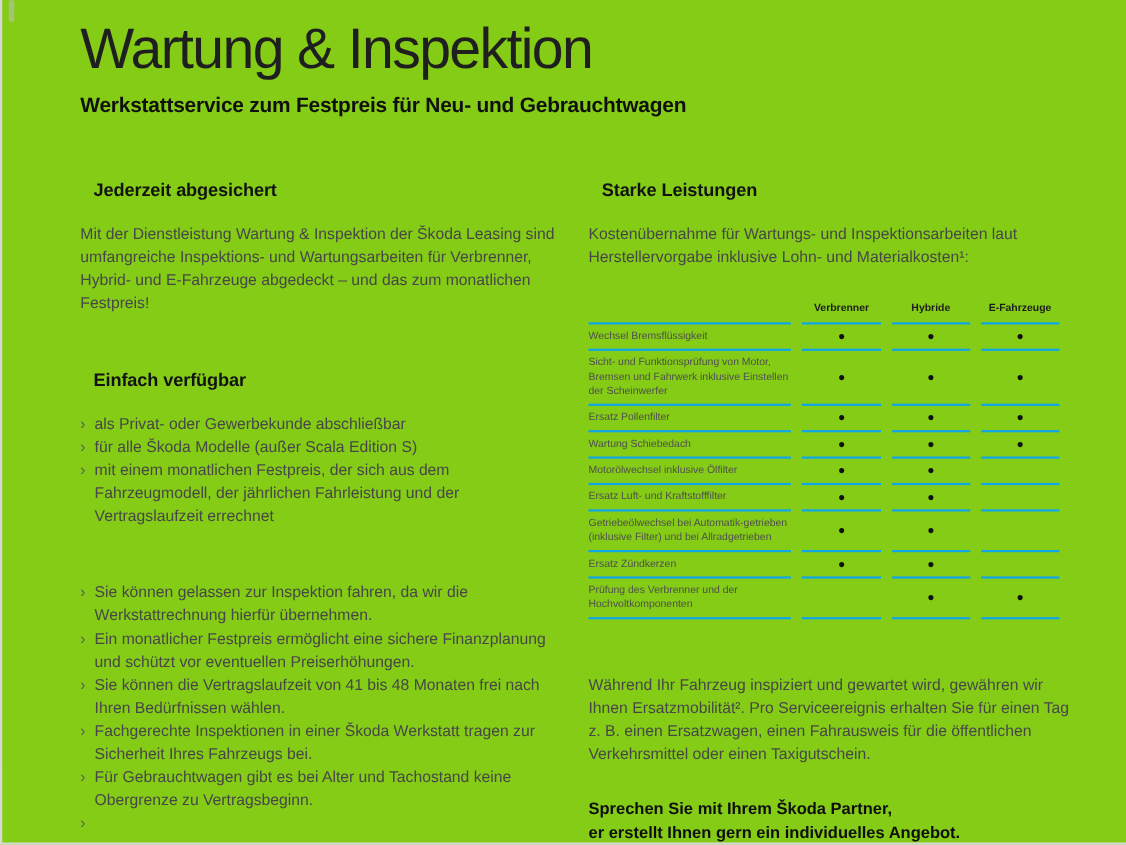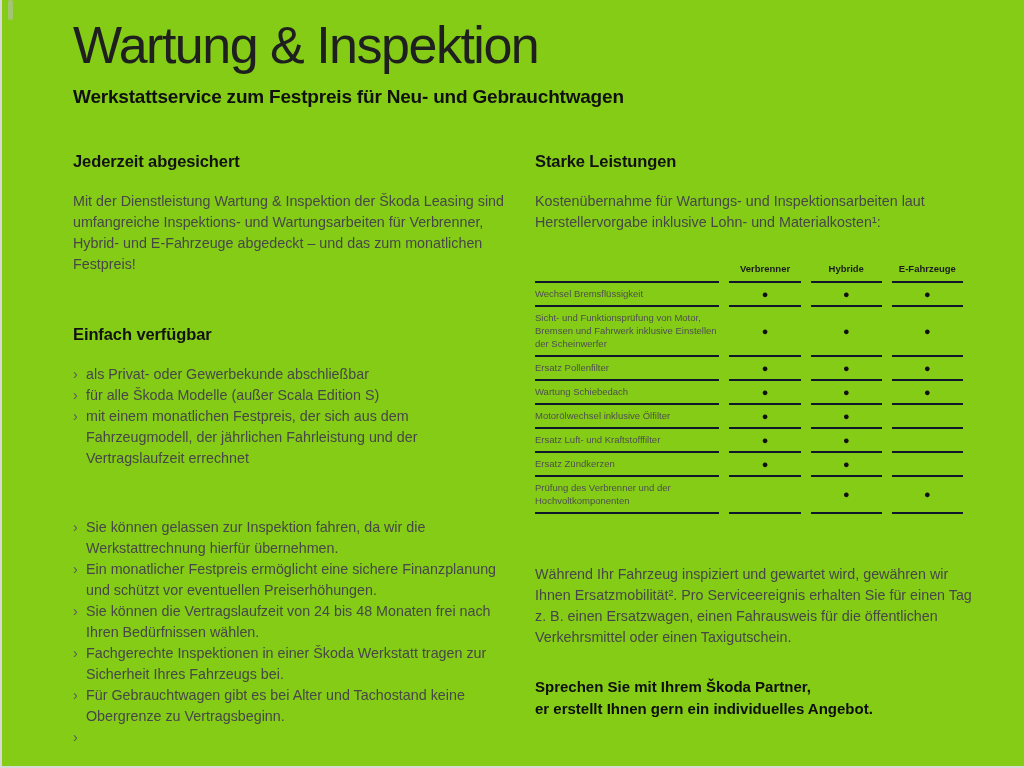--- a/index.html
+++ b/index.html
@@ -25,41 +25,41 @@
   h2{
     margin:13px 0 0 0;font-size:19px;font-weight:700;color:#101010;
     letter-spacing:-0.2px;
   }
   .columns{
     position:absolute;left:73px;top:152px;display:flex;gap:25px;
   }
   .col-left{width:437px;}
   .col-right{width:438px;}
   h3{
-    margin:0;font-size:16.5px;font-weight:700;color:#121212;
+    margin:12px;font-size:16.5px;font-weight:700;color:#121212;
     letter-spacing:-0.1px;
   }
   .mt-section{margin-top:50px;}
   .mt-section2{margin-top:48px;}
   p.body{
     margin:20px 0 0 0;font-size:14.3px;line-height:21px;color:#474747;
   }
   ul.chevrons{
     list-style:none;margin:20px 0 0 0;padding:0;
     font-size:14.3px;line-height:21px;color:#474747;
   }
   ul.chevrons li{position:relative;padding-left:13px;}
   ul.chevrons .marker{position:absolute;left:0;top:0;color:#5a5a5a;}
   
   table.services{
     border-collapse:separate;border-spacing:10px 0;
     margin:30px 0 0 -10px;table-layout:fixed;
   }
   table.services th,table.services td{
-    border-bottom:2px solid #0f172a;
+    border-bottom:2px solid #0ea5e9;
   }
   th.label-col{width:185px;}
   th.dot-col{
     width:72px;text-align:center;font-size:9.5px;font-weight:700;
     color:#1c1c1c;padding:0 0 7px 0;vertical-align:bottom;
   }
   td.label{
     font-size:9.5px;line-height:13px;color:#4f4f4f;
     padding:4px 0 5px 0;text-align:left;vertical-align:middle;
   }
@@ -98,21 +98,21 @@
             <li><span class="marker">›</span><span>als Privat- oder Gewerbekunde abschließbar</span></li>
             <li><span class="marker">›</span><span>für alle Škoda Modelle (außer Scala Edition S)</span></li>
             <li><span class="marker">›</span><span>mit einem monatlichen Festpreis, der sich aus dem Fahrzeugmodell, der jährlichen Fahrleistung und der Vertragslaufzeit errechnet</span></li>
           </ul>
       </section>
 
       <section class="mt-section2">
         <ul class="chevrons">
             <li><span class="marker">›</span><span>Sie können gelassen zur Inspektion fahren, da wir die Werkstattrechnung hierfür übernehmen.</span></li>
             <li><span class="marker">›</span><span>Ein monatlicher Festpreis ermöglicht eine sichere Finanzplanung und schützt vor eventuellen Preiserhöhungen.</span></li>
-            <li><span class="marker">›</span><span>Sie können die Vertragslaufzeit von 24 bis 48 Monaten frei nach Ihren Bedürfnissen wählen.</span></li>
+            <li><span class="marker">›</span><span>Sie können die Vertragslaufzeit von 41 bis 48 Monaten frei nach Ihren Bedürfnissen wählen.</span></li>
             <li><span class="marker">›</span><span>Fachgerechte Inspektionen in einer Škoda Werkstatt tragen zur Sicherheit Ihres Fahrzeugs bei.</span></li>
             <li><span class="marker">›</span><span>Für Gebrauchtwagen gibt es bei Alter und Tachostand keine Obergrenze zu Vertragsbeginn.</span></li>
             <li>
               <span class="marker">›</span>
             </li>
           </ul>
       </section>
     </div>
 
     <div class="col-right">
@@ -159,20 +159,26 @@
                 <td class="dotcell">●</td>
                 <td class="dotcell"></td>
               </tr>
               <tr>
                 <td class="label">Ersatz Luft- und Kraftstofffilter</td>
                 <td class="dotcell">●</td>
                 <td class="dotcell">●</td>
                 <td class="dotcell"></td>
               </tr>
               <tr>
+                <td class="label">Getriebeölwechsel bei Automatik-getrieben (inklusive Filter) und bei Allradgetrieben</td>
+                <td class="dotcell">●</td>
+                <td class="dotcell">●</td>
+                <td class="dotcell"></td>
+              </tr>
+              <tr>
                 <td class="label">Ersatz Zündkerzen</td>
                 <td class="dotcell">●</td>
                 <td class="dotcell">●</td>
                 <td class="dotcell"></td>
               </tr>
               <tr>
                 <td class="label">Prüfung des Verbrenner und der Hochvoltkomponenten</td>
                 <td class="dotcell"></td>
                 <td class="dotcell">●</td>
                 <td class="dotcell">●</td>

